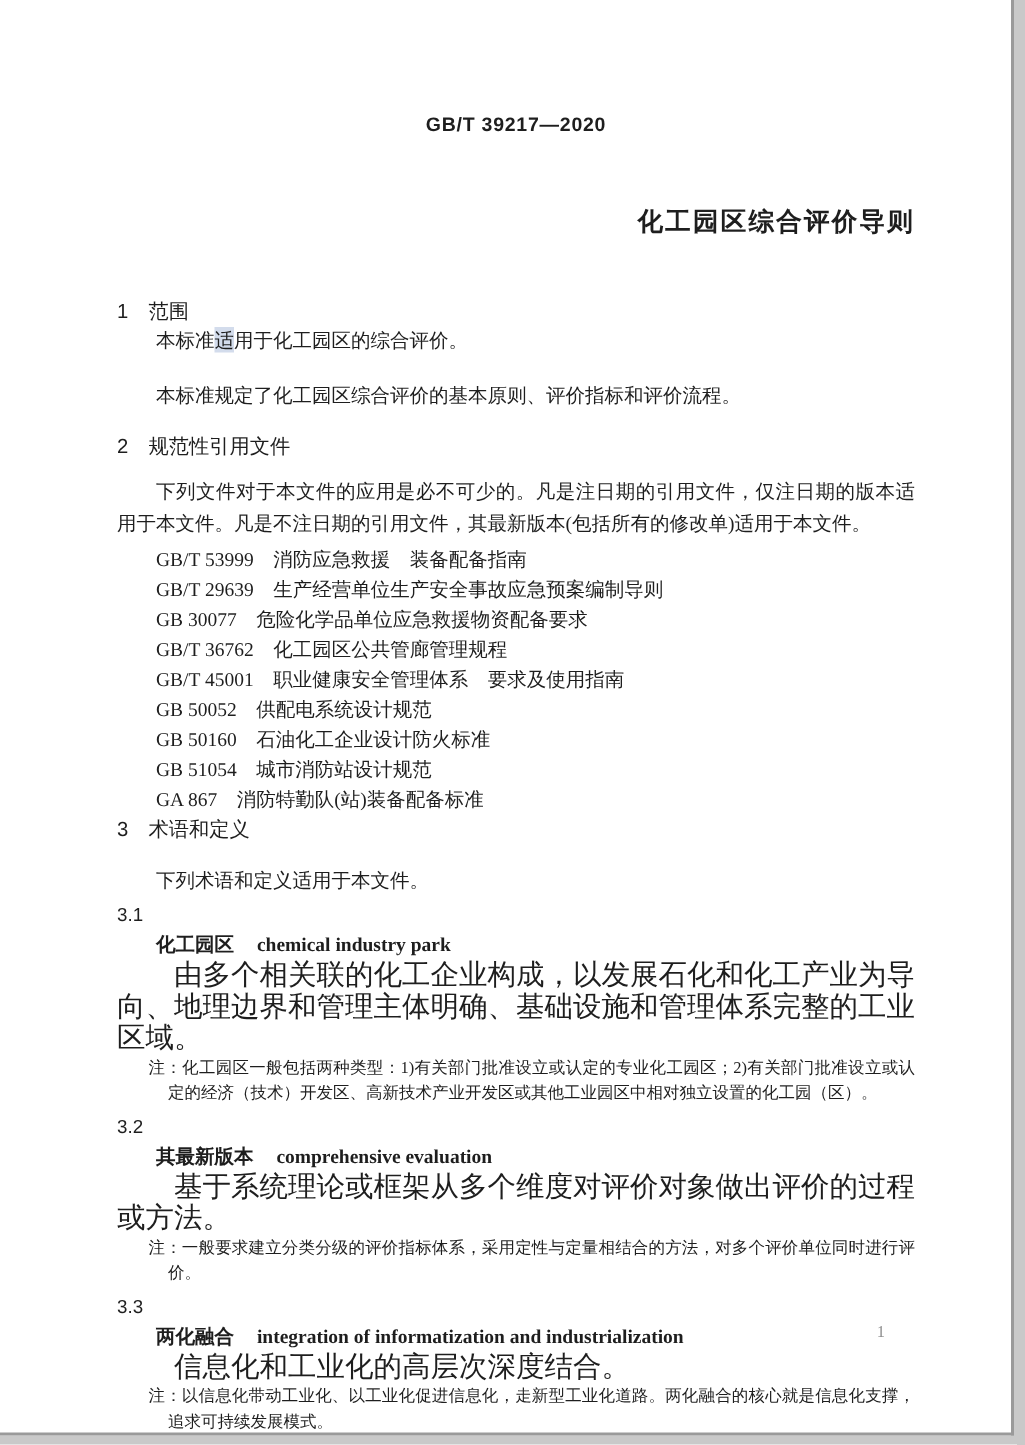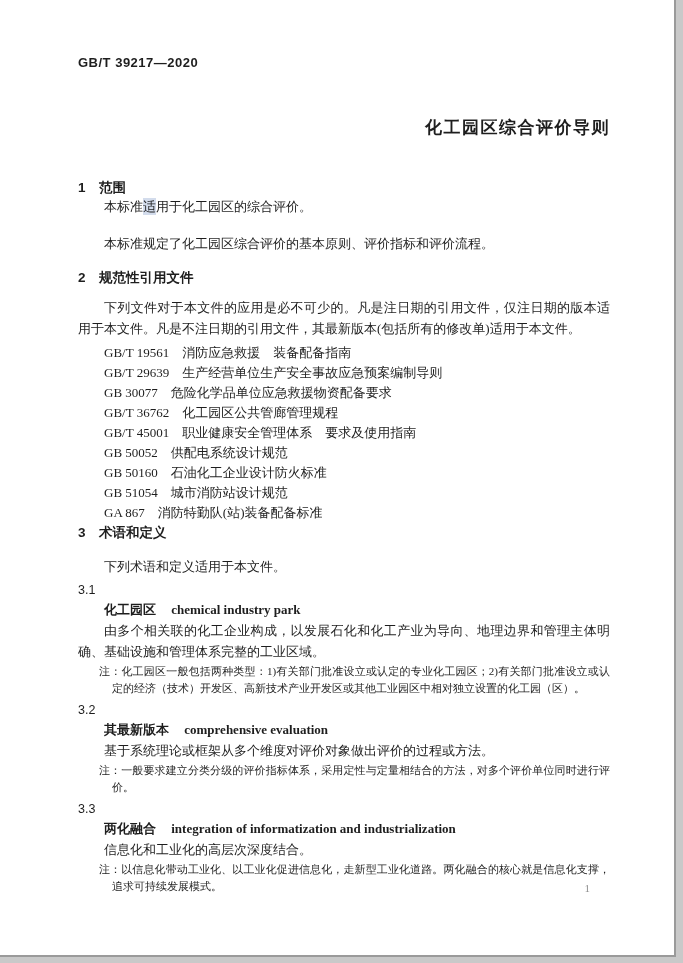--- a/index.html
+++ b/index.html
@@ -19,41 +19,41 @@
     border-right: 2px solid #9a9a9a;
     border-bottom: 2px solid #9a9a9a;
     box-sizing: content-box;
     color: #1e1e1e;
     font-family: "Liberation Serif", "DejaVu Serif", serif;
   }
   .content {
     padding: 0 64px 0 78px;
   }
   .doc-code {
-    margin-top: 56px;
-    text-align: left;
+    margin-top: 76px;
+    text-align: center;
     font-family: "Liberation Sans", "DejaVu Sans", sans-serif;
     font-weight: bold;
     font-size: 13px;
     line-height: 14px;
     letter-spacing: 0.5px;
   }
   .doc-title {
     margin: 48px 0 0 0;
     text-align: right;
     font-family: "Liberation Sans", "DejaVu Sans", sans-serif;
     font-weight: bold;
     font-size: 17px;
     line-height: 20px;
     letter-spacing: 1.5px;
   }
   .sec-heading {
     margin: 0;
     font-family: "Liberation Sans", "DejaVu Sans", sans-serif;
-    font-weight: bold;
+    font-weight: normal;
     font-size: 13.5px;
     line-height: 16px;
   }
   .sec-heading.s1 { margin-top: 42px; }
   .sec-heading.s2 { margin-top: 16px; }
   .sec-heading.s3 { margin-top: 2px; }
   .para {
     margin: 0;
     font-size: 13px;
     line-height: 21px;
@@ -88,21 +88,21 @@
     font-family: "Liberation Sans", "DejaVu Sans", sans-serif;
     font-weight: bold;
   }
   .term-en {
     margin-left: 12px;
     font-family: "Liberation Serif", "DejaVu Serif", serif;
     font-weight: bold;
   }
   .definition {
     margin: 0;
-    font-size: 13px;
+    font-size: 19px;
     line-height: 21px;
     text-indent: 2em;
     text-align: justify;
   }
   .note {
     margin: 1px 0 0 34px;
     text-indent: -13px;
     font-size: 11px;
     line-height: 17px;
     text-align: justify;
@@ -127,21 +127,21 @@
 
       <h1 class="doc-title">化工园区综合评价导则</h1>
 
       <h2 class="sec-heading s1">1　范围</h2>
       <p class="para"><span>本标准</span><span class="hl">适</span><span>用于化工园区的综合评价。</span></p>
       <p class="para first">本标准规定了化工园区综合评价的基本原则、评价指标和评价流程。</p>
 
       <h2 class="sec-heading s2">2　规范性引用文件</h2>
       <p class="para intro2">下列文件对于本文件的应用是必不可少的。凡是注日期的引用文件，仅注日期的版本适用于本文件。凡是不注日期的引用文件，其最新版本(包括所有的修改单)适用于本文件。</p>
       <div class="ref-list">
-        <div class="ref-item">GB/T 19561　消防应急救援　装备配备指南</div>
+        <div class="ref-item">GB/T 53999　消防应急救援　装备配备指南</div>
         <div class="ref-item">GB/T 29639　生产经营单位生产安全事故应急预案编制导则</div>
         <div class="ref-item">GB 30077　危险化学品单位应急救援物资配备要求</div>
         <div class="ref-item">GB/T 36762　化工园区公共管廊管理规程</div>
         <div class="ref-item">GB/T 45001　职业健康安全管理体系　要求及使用指南</div>
         <div class="ref-item">GB 50052　供配电系统设计规范</div>
         <div class="ref-item">GB 50160　石油化工企业设计防火标准</div>
         <div class="ref-item">GB 51054　城市消防站设计规范</div>
         <div class="ref-item">GA 867　消防特勤队(站)装备配备标准</div>
       </div>
 

